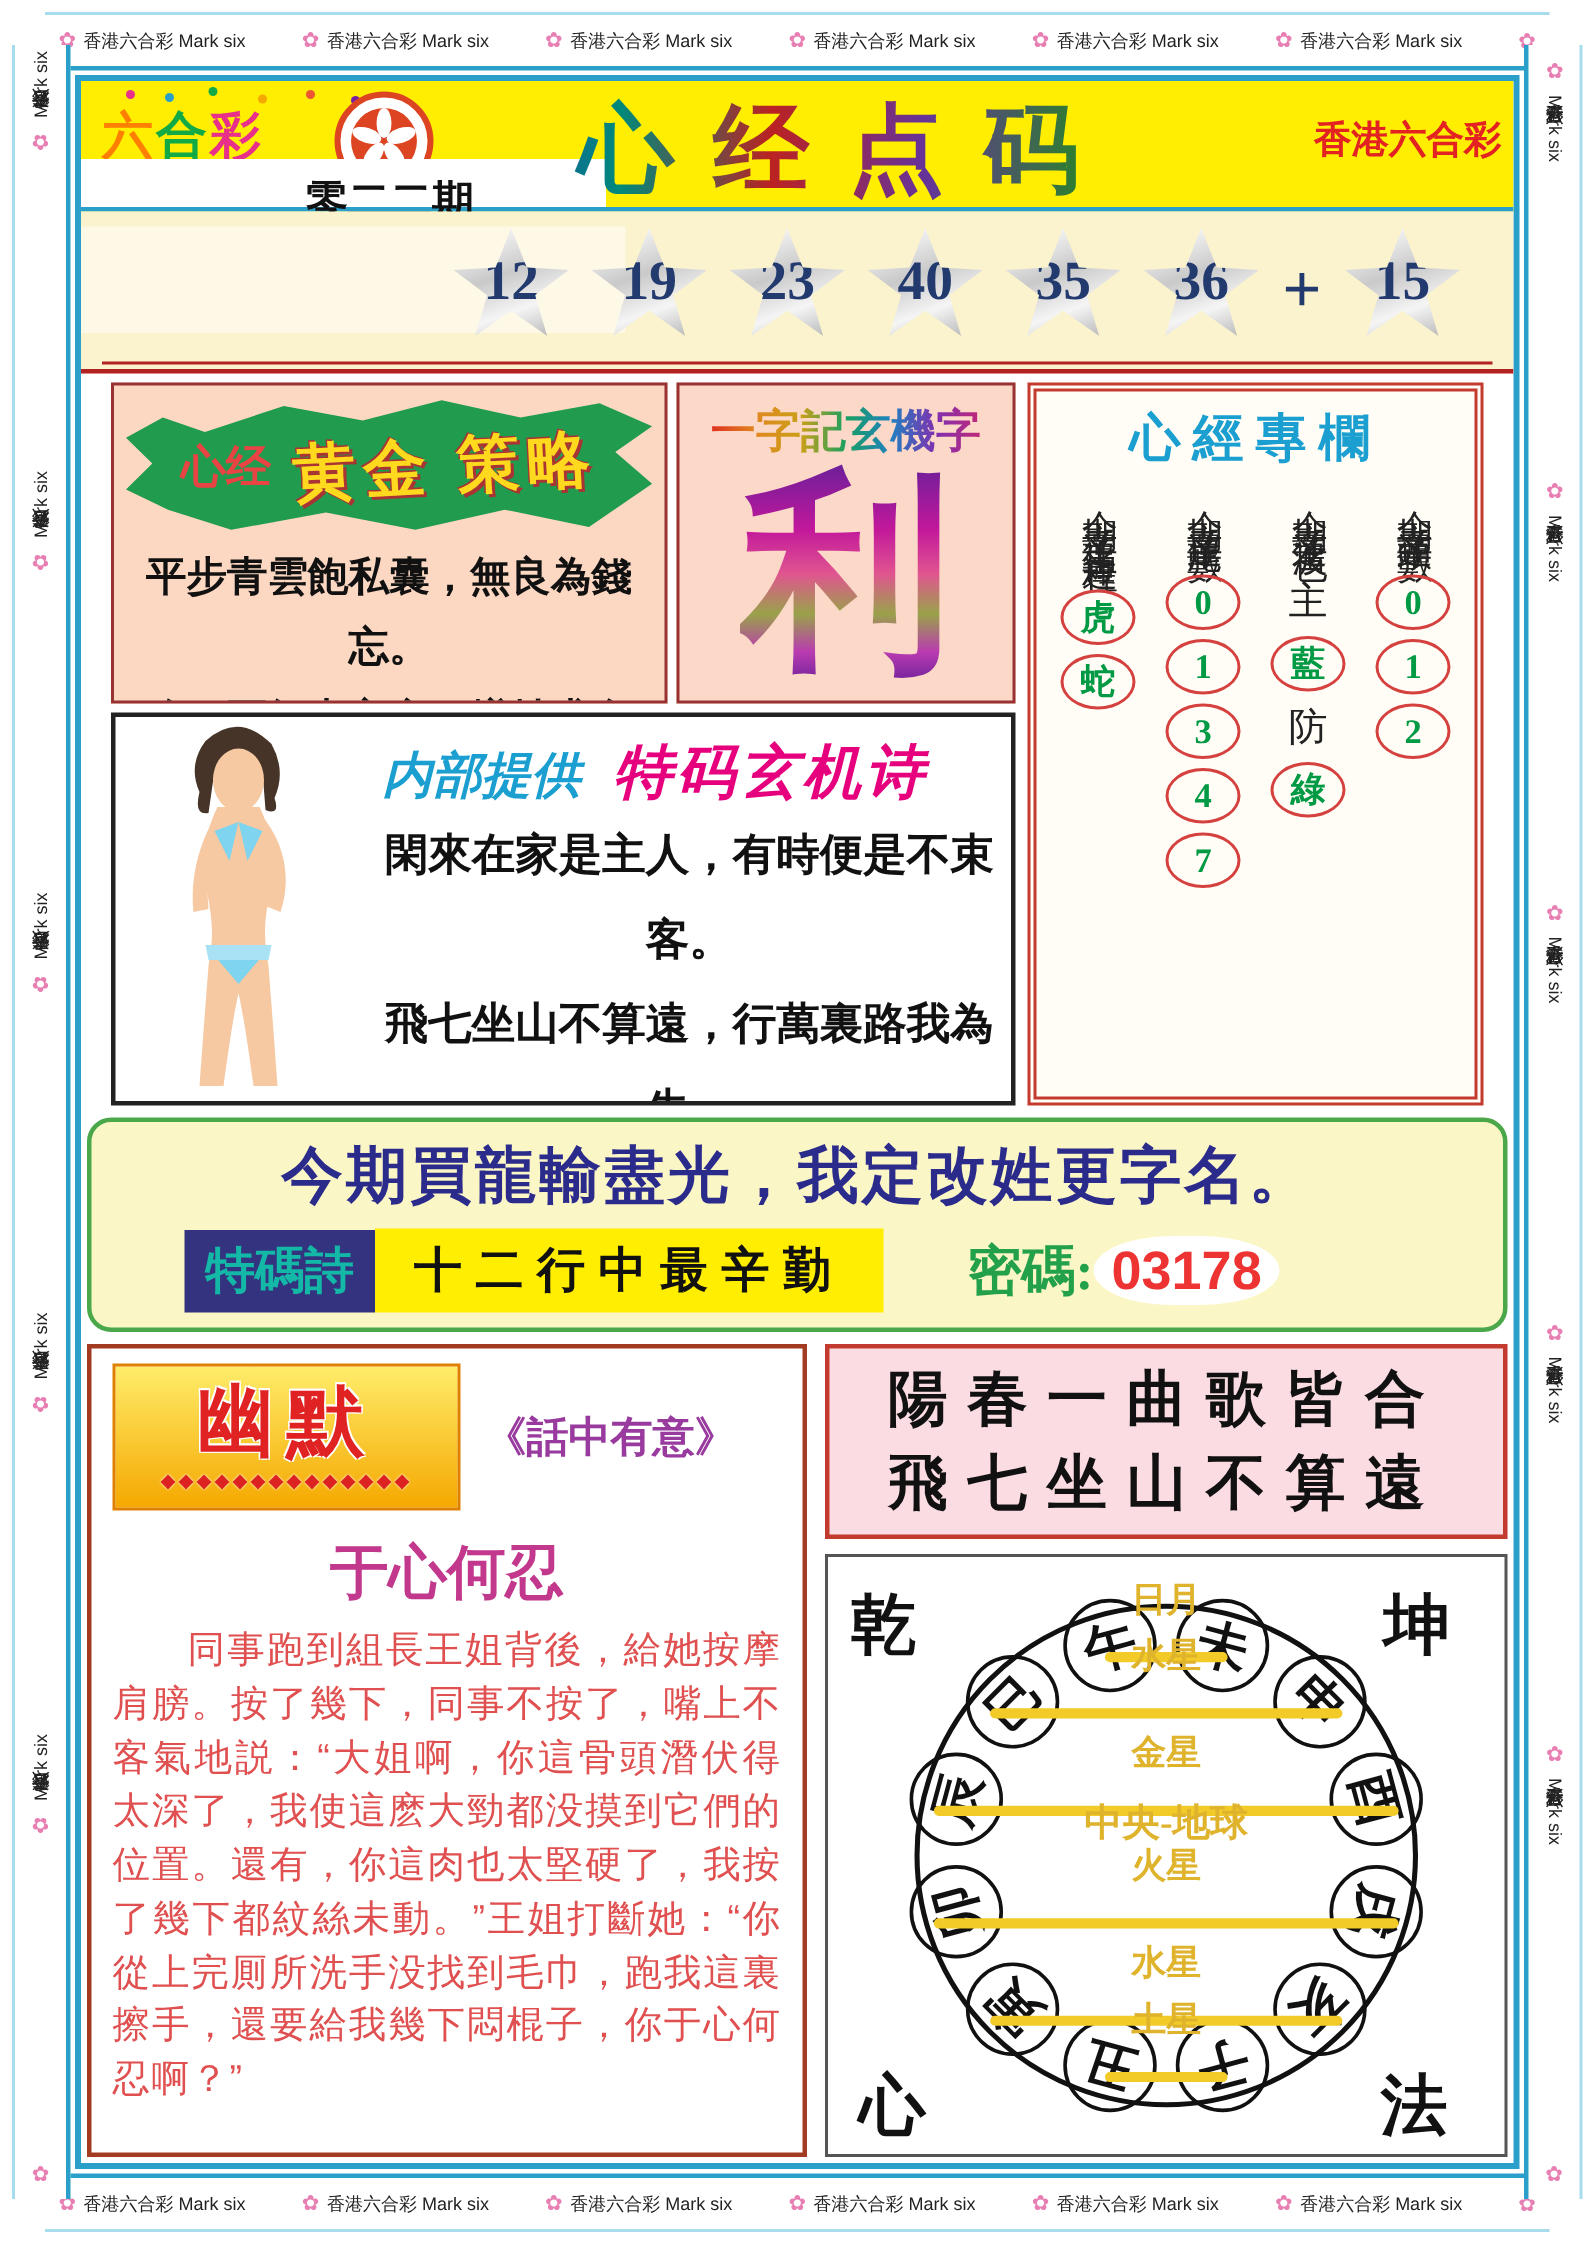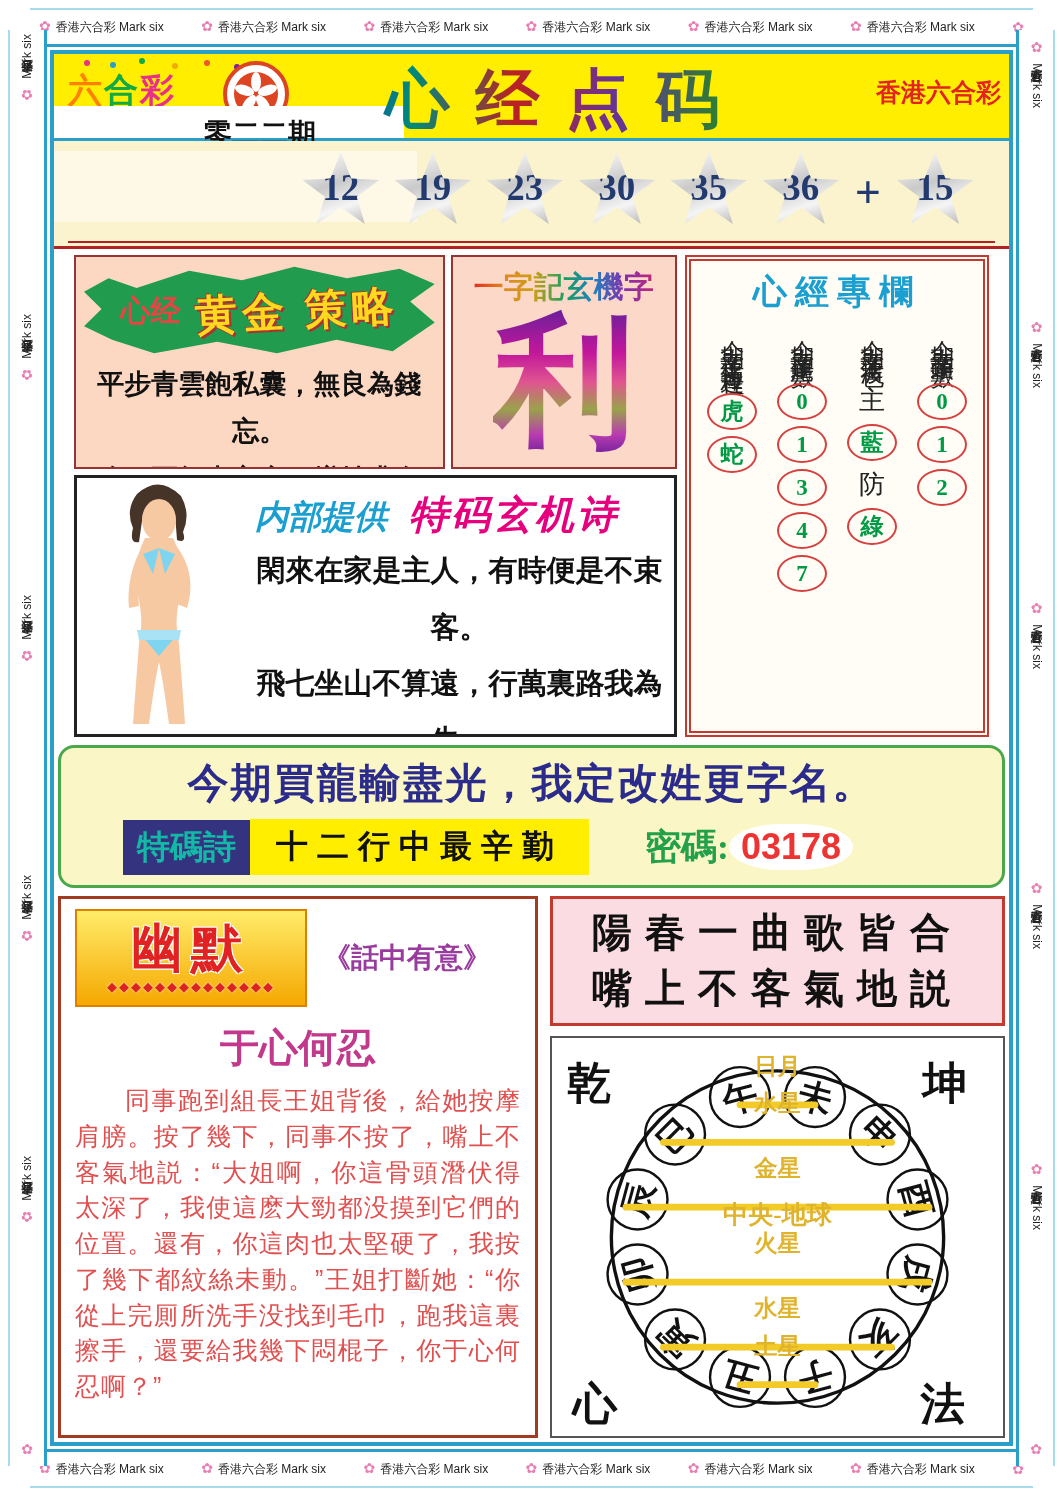--- a/index.html
+++ b/index.html
@@ -186,21 +186,21 @@
         <div class="star">
           <span class="star-num">12</span>
         </div>
         <div class="star">
           <span class="star-num">19</span>
         </div>
         <div class="star">
           <span class="star-num">23</span>
         </div>
         <div class="star">
-          <span class="star-num">30</span>
+          <span class="star-num">40</span>
         </div>
         <div class="star">
           <span class="star-num">35</span>
         </div>
         <div class="star">
           <span class="star-num">36</span>
         </div>
         <span class="plus-sign">+</span>
         <div class="star">
           <span class="star-num">15</span>
@@ -328,21 +328,21 @@
         </div>
         <span class="humor-sub">《話中有意》</span>
       </div>
       <div class="story-title">于心何忍</div>
       <div class="story">同事跑到組長王姐背後，給她按摩肩膀。按了幾下，同事不按了，嘴上不客氣地説：“大姐啊，你這骨頭潛伏得太深了，我使這麽大勁都没摸到它們的位置。還有，你這肉也太堅硬了，我按了幾下都紋絲未動。”王姐打斷她：“你從上完厠所洗手没找到毛巾，跑我這裏擦手，還要給我幾下悶棍子，你于心何忍啊？”</div>
     </div>
 
     <div class="bottom-right">
       <div class="panel-verse2">
         <div class="verse2-line">陽春一曲歌皆合</div>
-        <div class="verse2-line">嘴上不客氣地説</div>
+        <div class="verse2-line">飛七坐山不算遠</div>
       </div>
       <div class="panel-diagram">
         <svg id="diagram-svg" viewBox="0 0 450 412" preserveAspectRatio="xMidYMid meet">
             <circle cx="225" cy="206" r="172" fill="none" stroke="#111" stroke-width="3.5"></circle>
             <text x="30" y="62" font-size="46" font-weight="bold" font-family="Liberation Serif, serif" fill="#111" text-anchor="middle">乾</text>
             <text x="398" y="62" font-size="46" font-weight="bold" font-family="Liberation Serif, serif" fill="#111" text-anchor="middle">坤</text>
             <text x="36" y="394" font-size="46" font-weight="bold" font-family="Liberation Serif, serif" fill="#111" text-anchor="middle">心</text>
             <text x="396" y="394" font-size="46" font-weight="bold" font-family="Liberation Serif, serif" fill="#111" text-anchor="middle">法</text>
             <circle cx="186.1771432346219" cy="61.11112605663976" r="31" fill="none" stroke="#111" stroke-width="2.5"></circle>
             <text x="186.1771432346219" y="74.11112605663976" font-size="36" font-weight="bold" font-family="Liberation Serif, serif" fill="#111" text-anchor="middle" transform="rotate(-15 186.1771432346219 61.11112605663976)">午</text>

